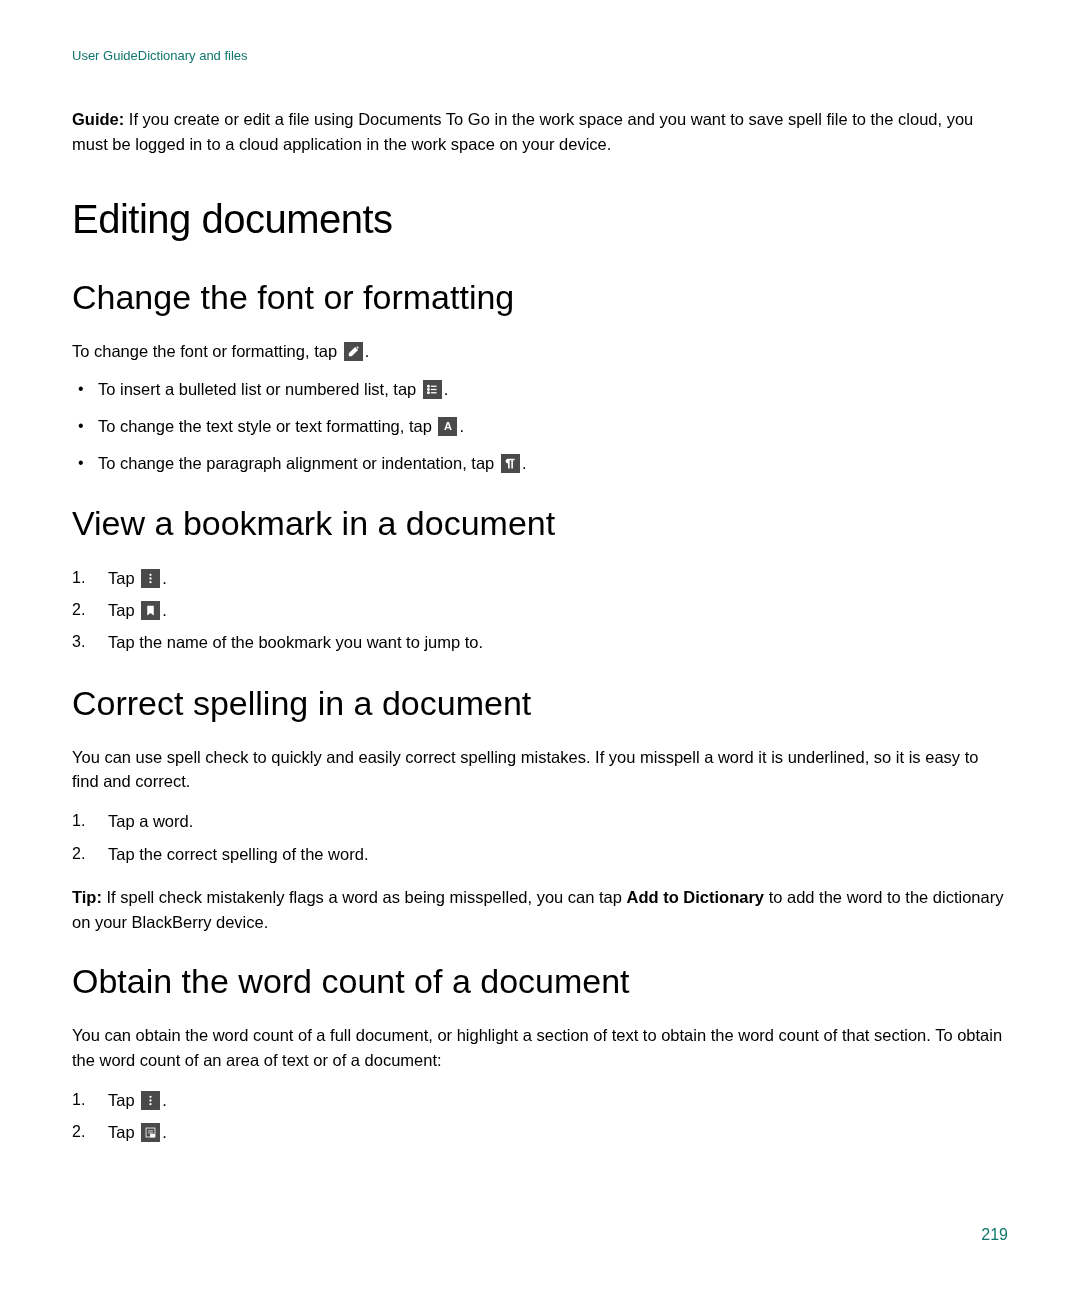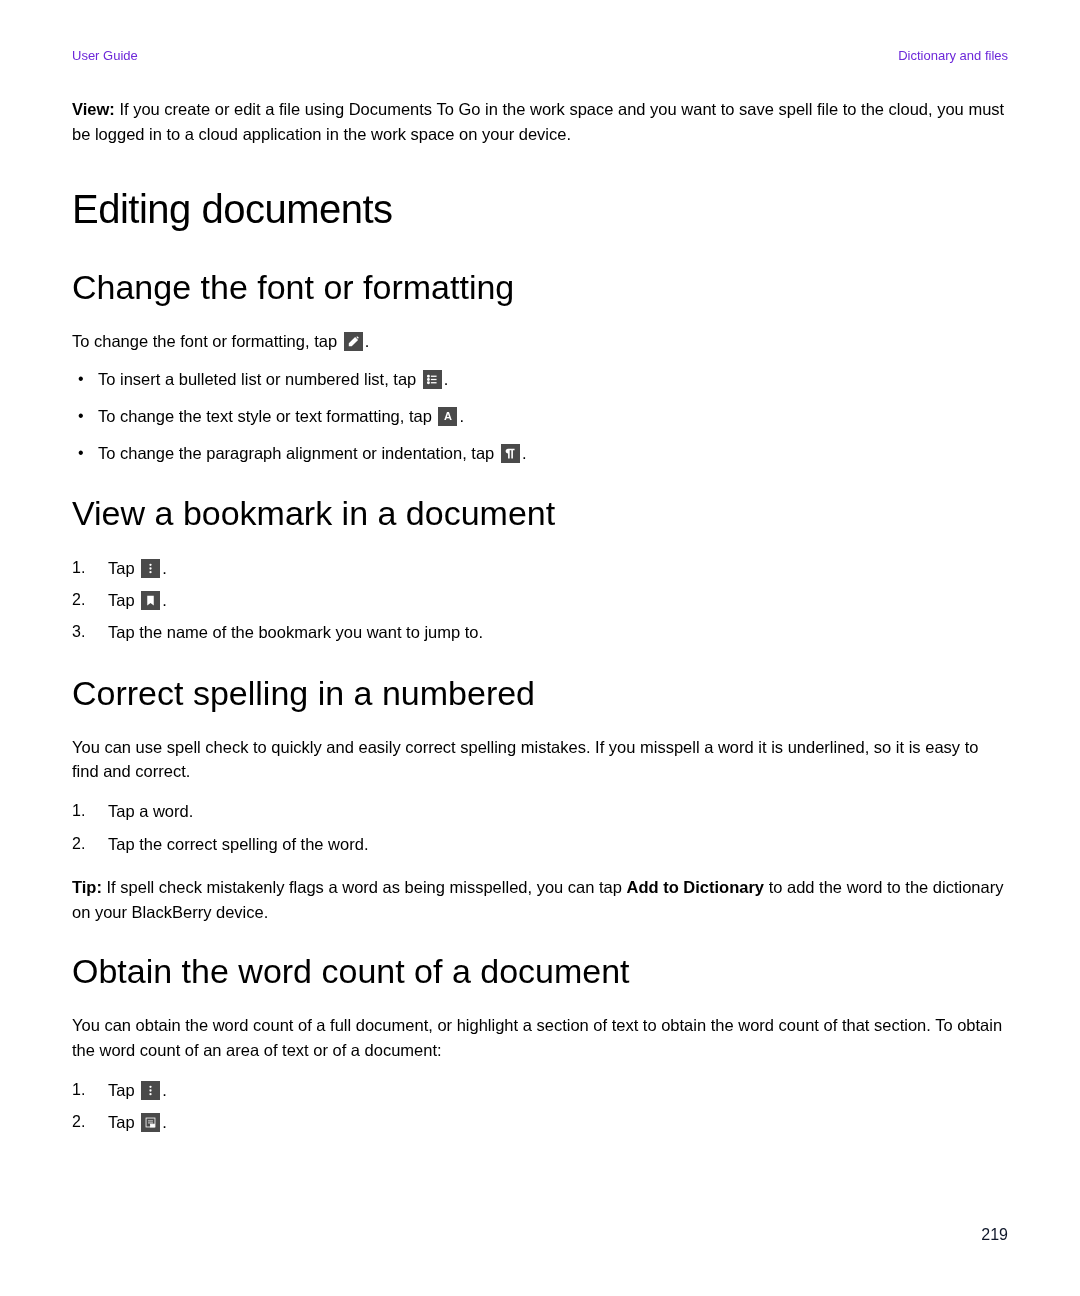--- a/index.html
+++ b/index.html
@@ -13,24 +13,24 @@
       height: 1296px;
       background: #ffffff;
       color: #000000;
       position: relative;
     }
     .page {
       padding: 48px 72px 60px 72px;
     }
     .header {
       display: flex;
-      justify-content: space-between;
+      justify-content: flex-start;
       font-size: 13px;
-      color: #6d28d9;
-      margin-bottom: 34px;
+      color: #0f766e;
+      margin-bottom: 44px;
     }
     .note-block {
       font-size: 16.5px;
       line-height: 1.5;
       margin-bottom: 40px;
     }
     .note-block .label {
       font-weight: bold;
     }
     h1 {
@@ -111,34 +111,34 @@
     }
     .icon svg {
       width: 13px;
       height: 13px;
     }
     .page-number {
       position: absolute;
       bottom: 52px;
       right: 72px;
       font-size: 16px;
-      color: #0f172a;
+      color: #0f766e;
     }
   </style>
 </head>
 <body>
 
 <div class="page">
   <div class="header">
     <span>User Guide</span>
     <span>Dictionary and files</span>
   </div>
 
   <p class="note-block">
-    <span class="label">View:</span><span> If you create or edit a file using Documents To Go in the work space and you want to save spell file to the cloud, you must be logged in to a cloud application in the work space on your device.</span>
+    <span class="label">Guide:</span><span> If you create or edit a file using Documents To Go in the work space and you want to save spell file to the cloud, you must be logged in to a cloud application in the work space on your device.</span>
   </p>
 
   <h1>Editing documents</h1>
 
   <h2>Change the font or formatting</h2>
 
   <p class="body-text">
     <span>To change the font or formatting, tap </span><span class="icon">
       <svg viewBox="0 0 16 16" fill="none" stroke="white" stroke-width="1.6">
         <path d="M3 13 L3 10.5 L10 3.5 L12.5 6 L5.5 13 Z" fill="white"></path>
@@ -189,21 +189,21 @@
         <svg viewBox="0 0 16 16" fill="white">
           <path d="M4 2 H12 V14 L8 11 L4 14 Z"></path>
         </svg>
       </span><span>.</span>
     </li>
     <li>
       <span>Tap the name of the bookmark you want to jump to.</span>
     </li>
   </ol>
 
-  <h2>Correct spelling in a numbered</h2>
+  <h2>Correct spelling in a document</h2>
 
   <p class="body-text">You can use spell check to quickly and easily correct spelling mistakes. If you misspell a word it is underlined, so it is easy to find and correct.</p>
 
   <ol class="steps">
     <li>Tap a word.</li>
     <li>Tap the correct spelling of the word.</li>
   </ol>
 
   <p class="body-text">
     <span class="label">Tip:</span><span> If spell check mistakenly flags a word as being misspelled, you can tap </span><span class="inline-bold">Add to Dictionary</span><span> to add the word to the dictionary on your BlackBerry device.</span>

